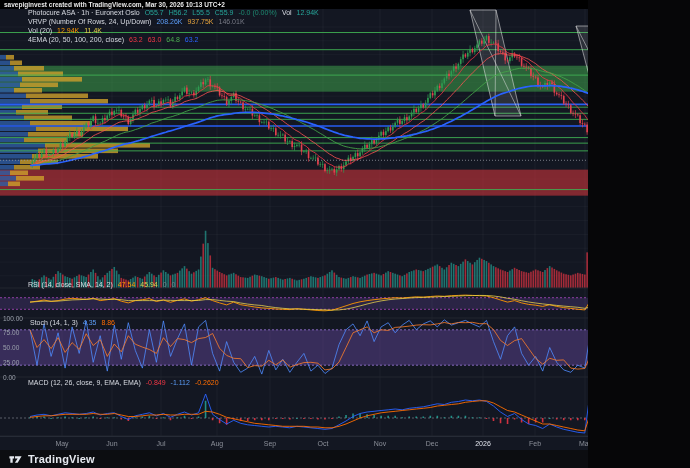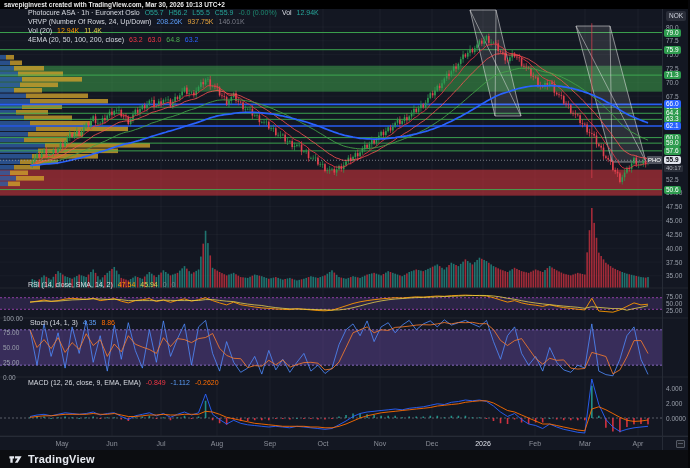--- a/index.html
+++ b/index.html
@@ -1,17 +1,17 @@
 <!DOCTYPE html>
 <html><head>
 <meta charset="utf-8">
 <style>
   html,body{margin:0;padding:0;background:#060608;}
   *{box-sizing:border-box;font-family:"Liberation Sans",sans-serif;}
-  #stage{position:relative;width:688px;height:468px;background:#131722;overflow:hidden;}
+  #stage{position:relative;width:588px;height:468px;background:#131722;overflow:hidden;}
   #topbar{position:absolute;left:0;top:0;width:690px;height:9px;background:#000;color:#e8e8e8;
           font-size:6.5px;font-weight:bold;line-height:9px;padding-left:4px;z-index:30;}
   svg#plot{position:absolute;left:0;top:0;z-index:1;}
   
   .lrow{position:absolute;left:28px;font-size:7px;line-height:8px;white-space:nowrap;z-index:20;color:#d1d4dc;}
   .lrow .t{color:#d8dbe2;}
   .v{margin-left:3px;}
   .teal{color:#26a69a}.teal2{color:#1d8a71}.blue{color:#5b9cf6}.blue2{color:#2962ff}
   .amber{color:#e5a33d}.yellow{color:#e7d04a}.gray{color:#787b86}.red{color:#f23645}
   .green{color:#4caf50}.orange{color:#ff9800}.orange2{color:#ff6d00}

